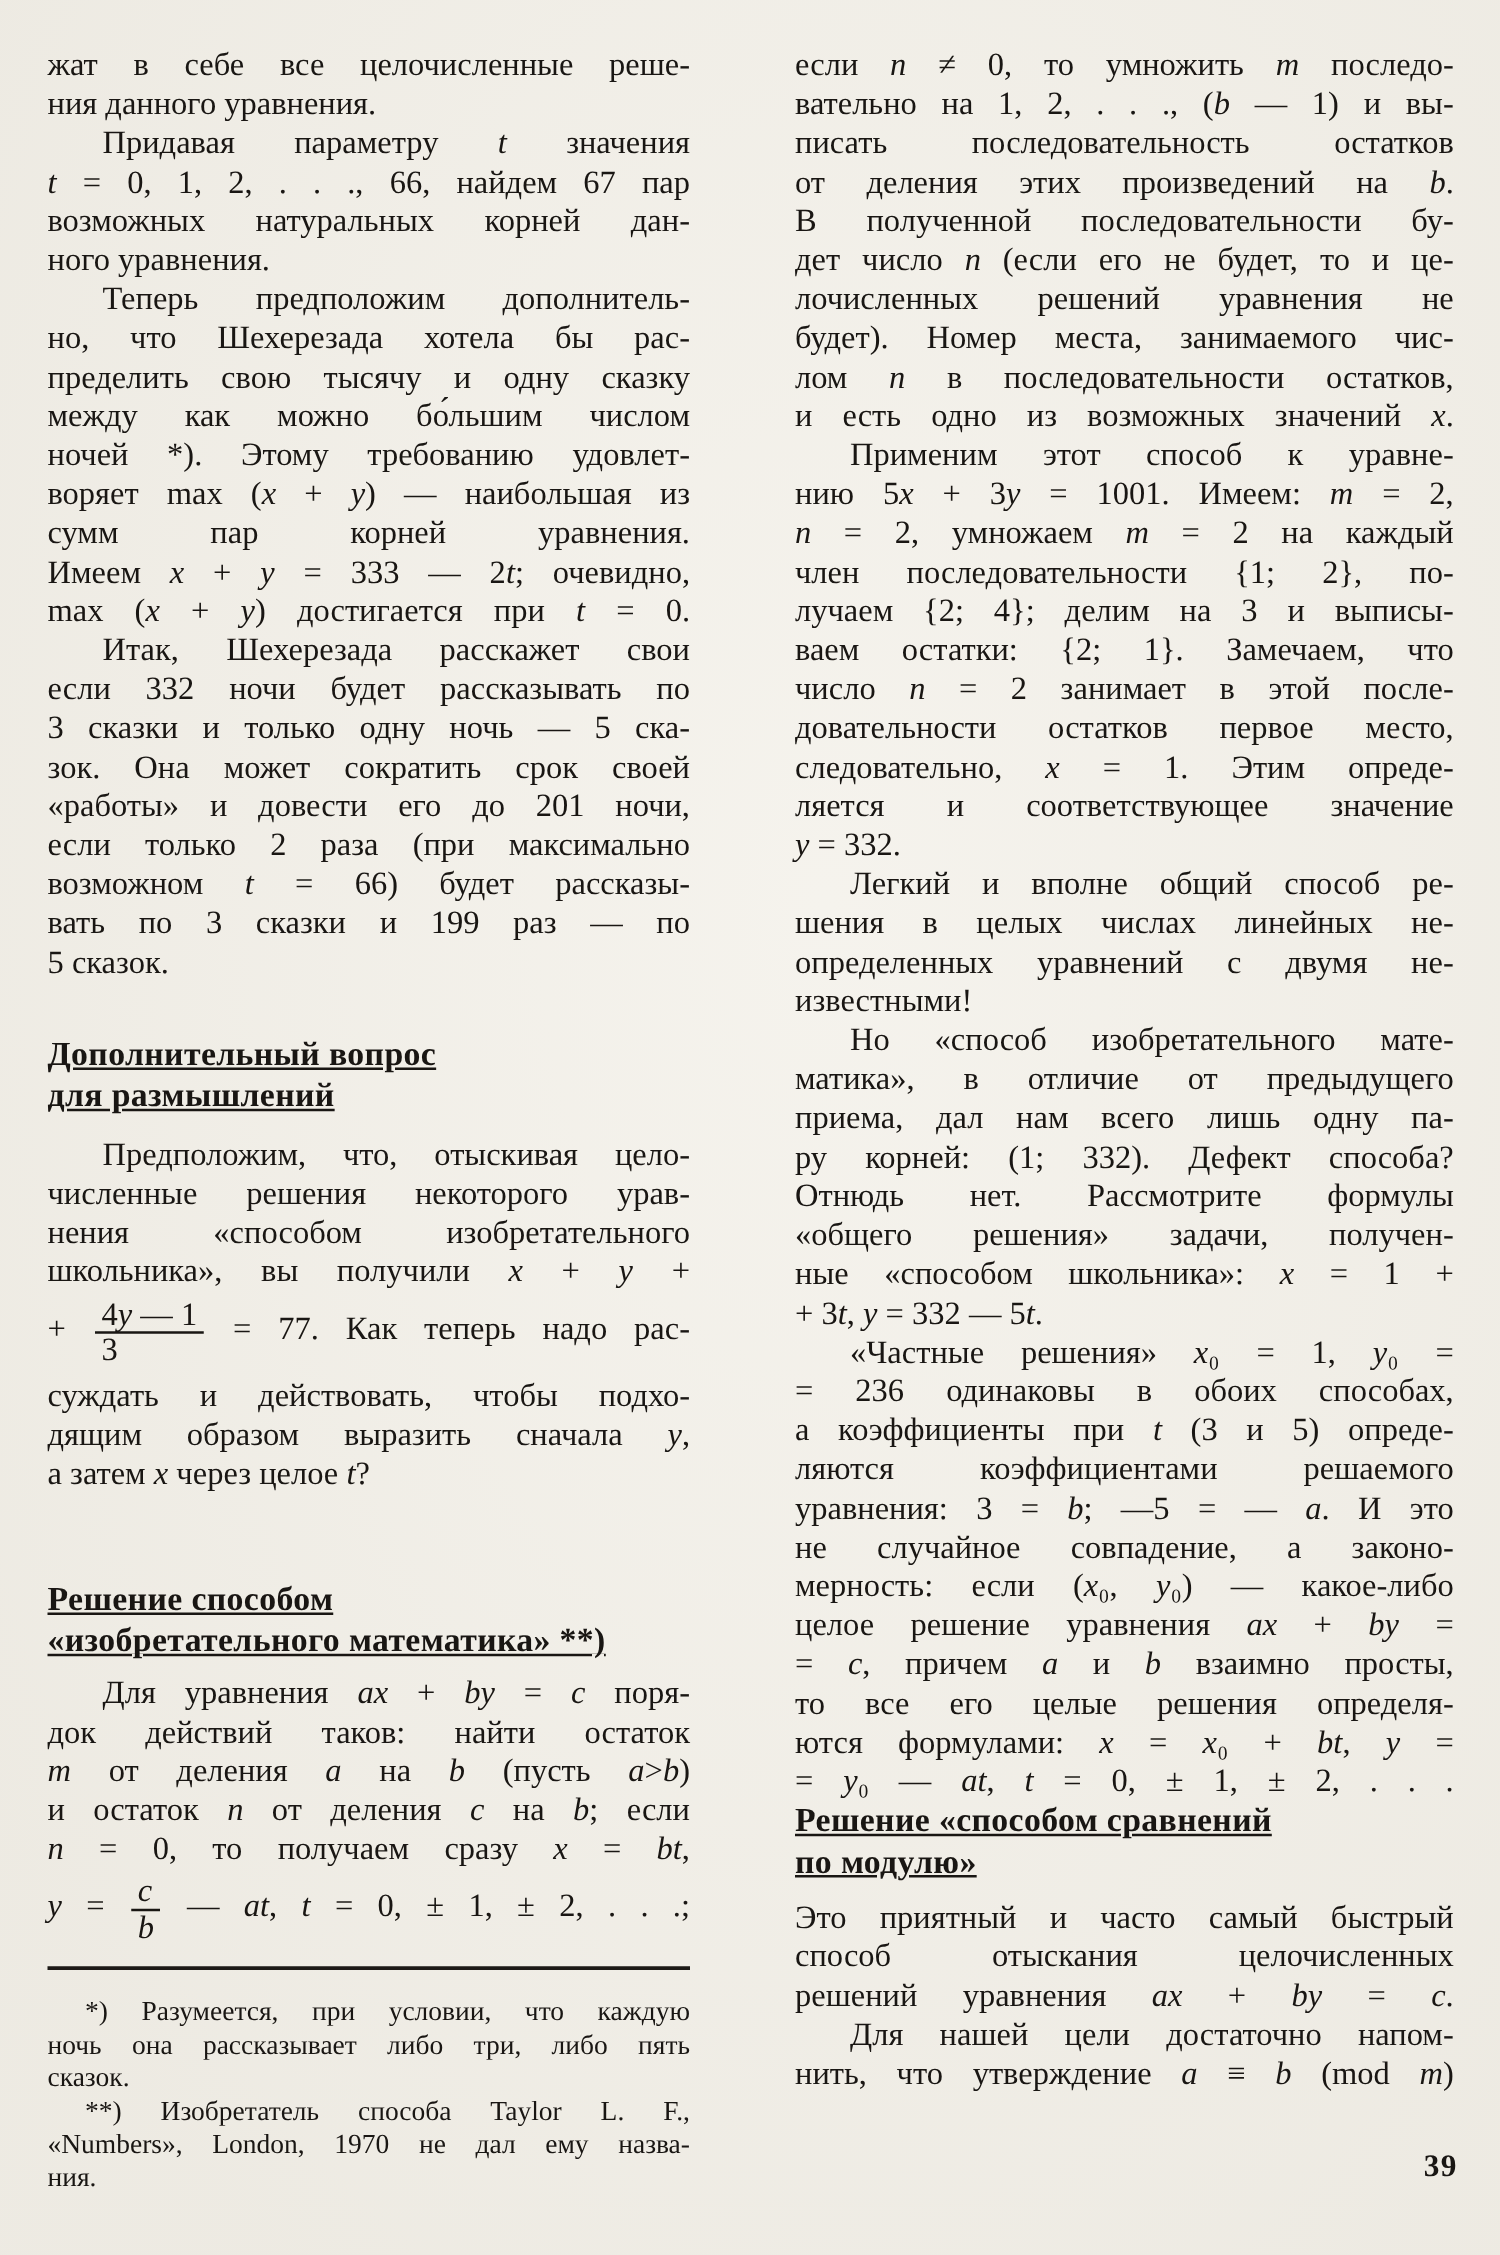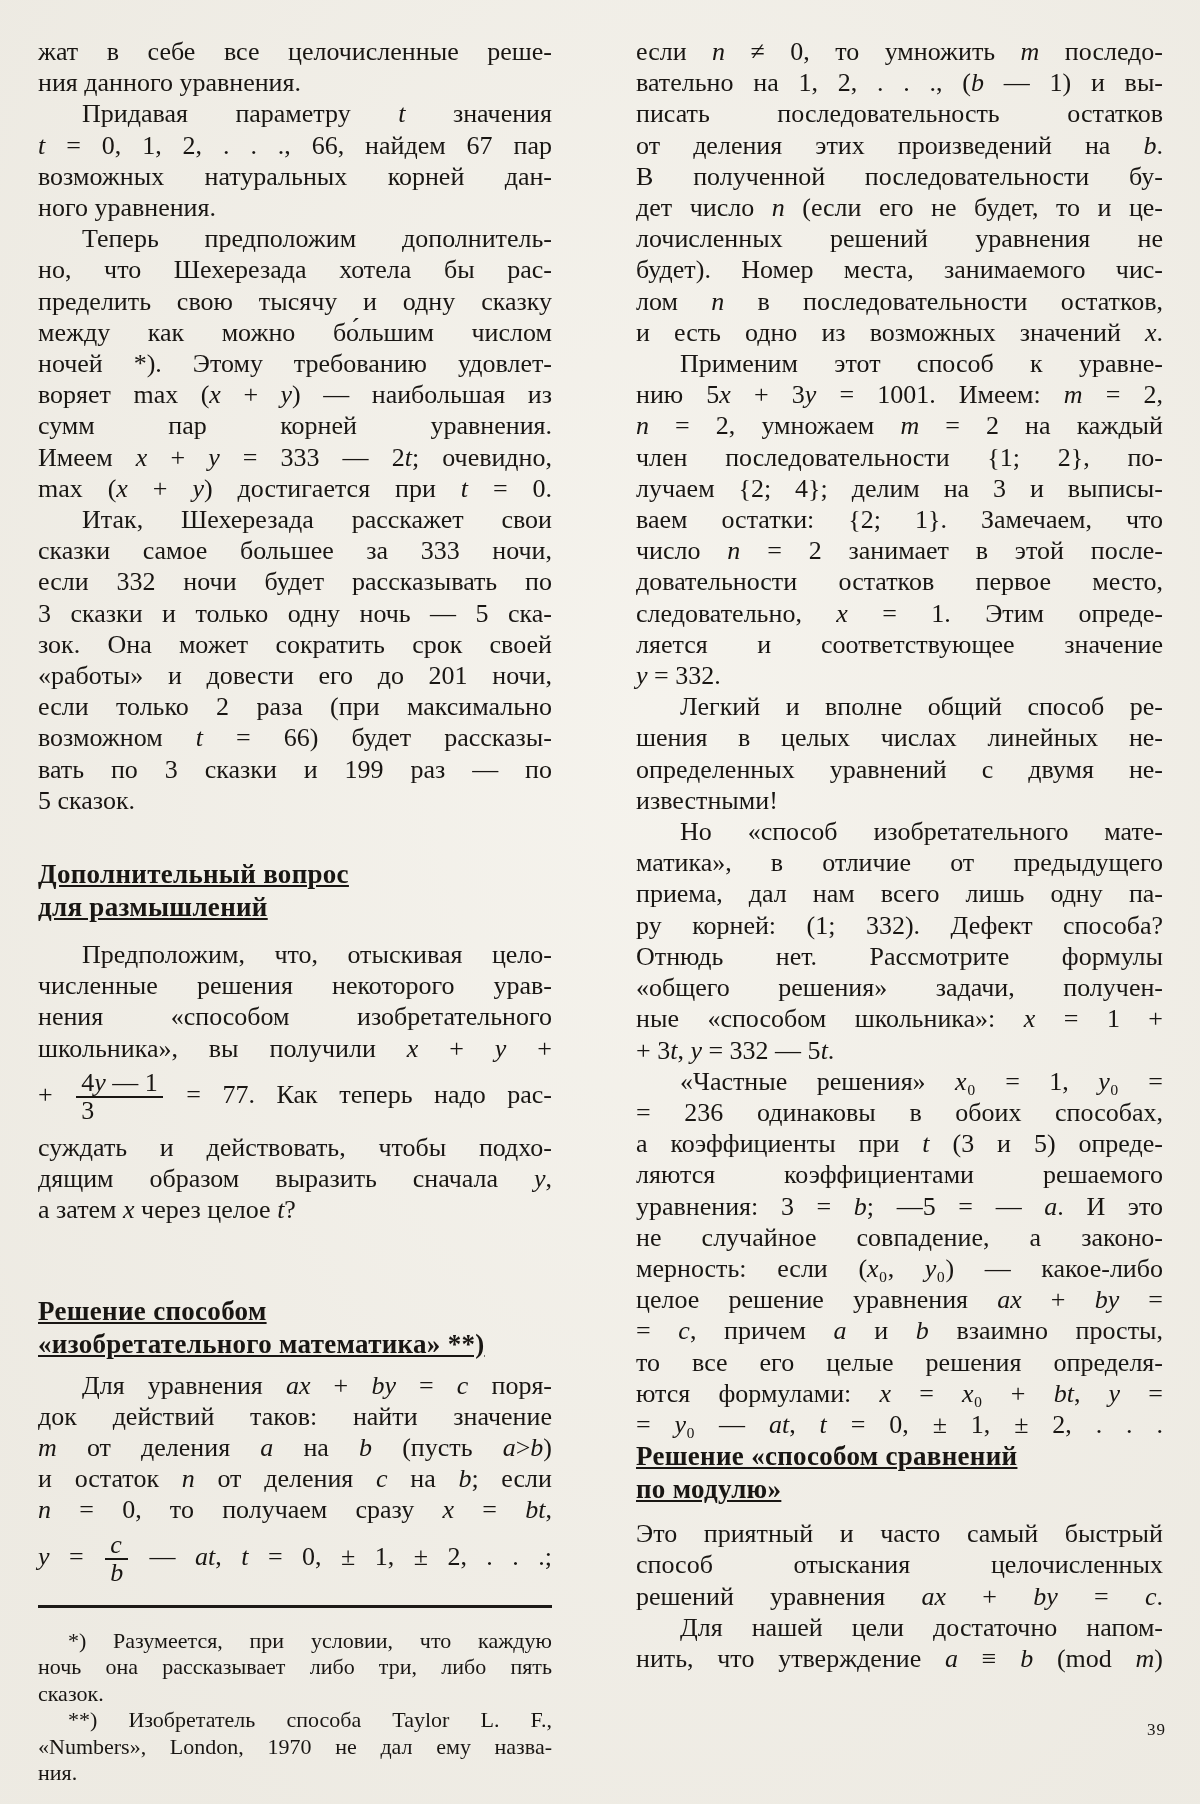--- a/index.html
+++ b/index.html
@@ -60,22 +60,22 @@
     width: 100%;
   }
   .block-footnote { margin-top: 20px; }
   .block-footnote .line { font-size: 22px; line-height: 26.5px; }
   .block-footnote .line.indent { padding-left: 30px; }
 
   .page-number {
     position: absolute;
     top: 1720px;
     right: 34px;
-    font-size: 17px;
-    font-weight: normal;
+    font-size: 25px;
+    font-weight: bold;
     letter-spacing: 1px;
   }
 </style>
 </head>
 <body>
 
 <div class="page" data-name="book-page">
   <div class="col col-left" data-name="left-column">
       <div class="block block-para" data-name="para-scheherazade">
         <div class="line" data-name="text-line">жат в себе все целочисленные реше-</div>
@@ -87,21 +87,20 @@
         <div class="line indent" data-name="text-line">Теперь предположим дополнитель-</div>
         <div class="line" data-name="text-line">но, что Шехерезада хотела бы рас-</div>
         <div class="line" data-name="text-line">пределить свою тысячу и одну сказку</div>
         <div class="line" data-name="text-line">между как можно бо́льшим числом</div>
         <div class="line" data-name="text-line">ночей *). Этому требованию удовлет-</div>
         <div class="line" data-name="text-line">воряет max (<i>x</i> + <i>y</i>) — наибольшая из</div>
         <div class="line" data-name="text-line">сумм пар корней уравнения.</div>
         <div class="line" data-name="text-line">Имеем <i>x</i> + <i>y</i> = 333 — 2<i>t</i>; очевидно,</div>
         <div class="line" data-name="text-line">max (<i>x</i> + <i>y</i>) достигается при <i>t</i> = 0.</div>
         <div class="line indent" data-name="text-line">Итак, Шехерезада расскажет свои</div>
-        <div class="line" data-name="text-line">сказки самое большее за 333 ночи,</div>
         <div class="line" data-name="text-line">если 332 ночи будет рассказывать по</div>
         <div class="line" data-name="text-line">3 сказки и только одну ночь — 5 ска-</div>
         <div class="line" data-name="text-line">зок. Она может сократить срок своей</div>
         <div class="line" data-name="text-line">«работы» и довести его до 201 ночи,</div>
         <div class="line" data-name="text-line">если только 2 раза (при максимально</div>
         <div class="line" data-name="text-line">возможном <i>t</i> = 66) будет рассказы-</div>
         <div class="line" data-name="text-line">вать по 3 сказки и 199 раз — по</div>
         <div class="line end" data-name="text-line">5 сказок.</div>
       </div>
       <div class="block block-heading" data-name="heading-additional-question">
@@ -117,21 +116,21 @@
         <div class="line" data-name="text-line">суждать и действовать, чтобы подхо-</div>
         <div class="line" data-name="text-line">дящим образом выразить сначала <i>y</i>,</div>
         <div class="line end" data-name="text-line">а затем <i>x</i> через целое <i>t</i>?</div>
       </div>
       <div class="block block-heading" data-name="heading-inventive-mathematician">
         <div class="line" data-name="text-line">Решение способом</div>
         <div class="line" data-name="text-line">«изобретательного математика» **)</div>
       </div>
       <div class="block block-para" data-name="para-method-steps">
         <div class="line indent" data-name="text-line">Для уравнения <i>ax</i> + <i>by</i> = <i>c</i> поря-</div>
-        <div class="line" data-name="text-line">док действий таков: найти значение</div>
+        <div class="line" data-name="text-line">док действий таков: найти остаток</div>
         <div class="line" data-name="text-line"><i>m</i> от деления <i>a</i> на <i>b</i> (пусть <i>a</i>&gt;<i>b</i>)</div>
         <div class="line" data-name="text-line">и остаток <i>n</i> от деления <i>c</i> на <i>b</i>; если</div>
         <div class="line" data-name="text-line"><i>n</i> = 0, то получаем сразу <i>x</i> = <i>bt</i>,</div>
         <div class="line frac-line" data-name="text-line"><span data-name="formula-prefix"><i>y</i> = </span><span class="frac" data-name="fraction"><span class="num" data-name="fraction-numerator"><i>c</i></span><span class="den" data-name="fraction-denominator"><i>b</i></span></span><span data-name="formula-suffix"> — <i>at</i>,  <i>t</i> = 0, ± 1, ± 2, . . .;</span></div>
       </div>
       <div class="block block-rule" data-name="footnote-rule"></div>
       <div class="block block-footnote" data-name="footnotes">
         <div class="line indent" data-name="text-line">*) Разумеется, при условии, что каждую</div>
         <div class="line" data-name="text-line">ночь она рассказывает либо три, либо пять</div>
         <div class="line end" data-name="text-line">сказок.</div>

